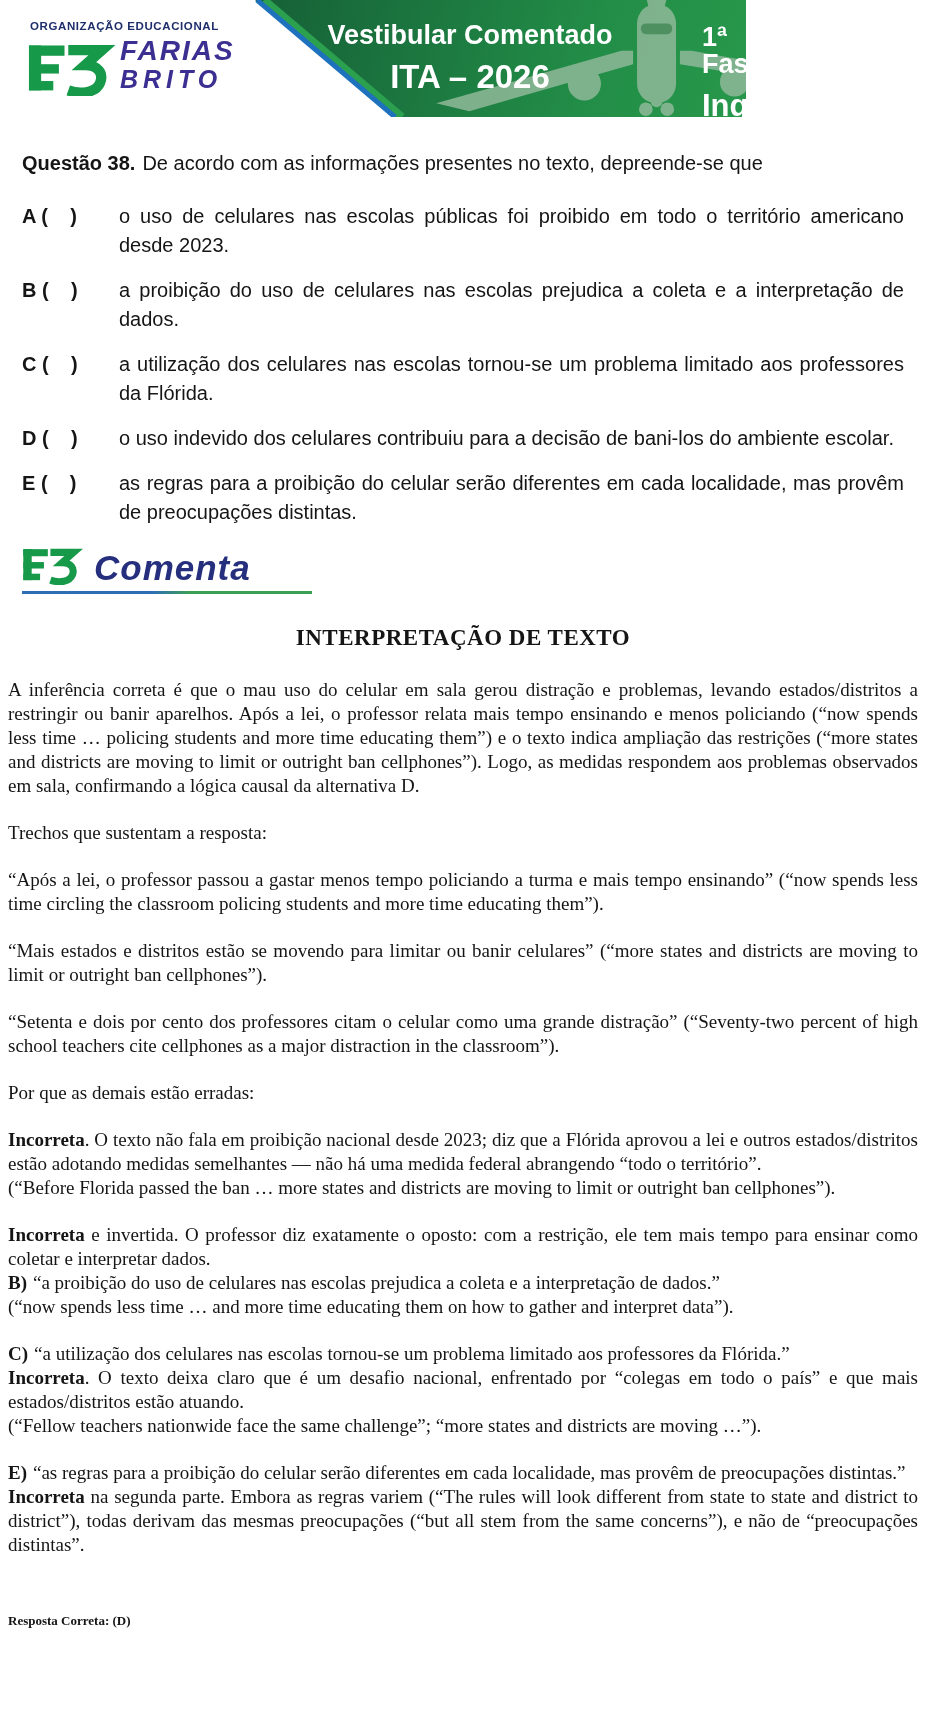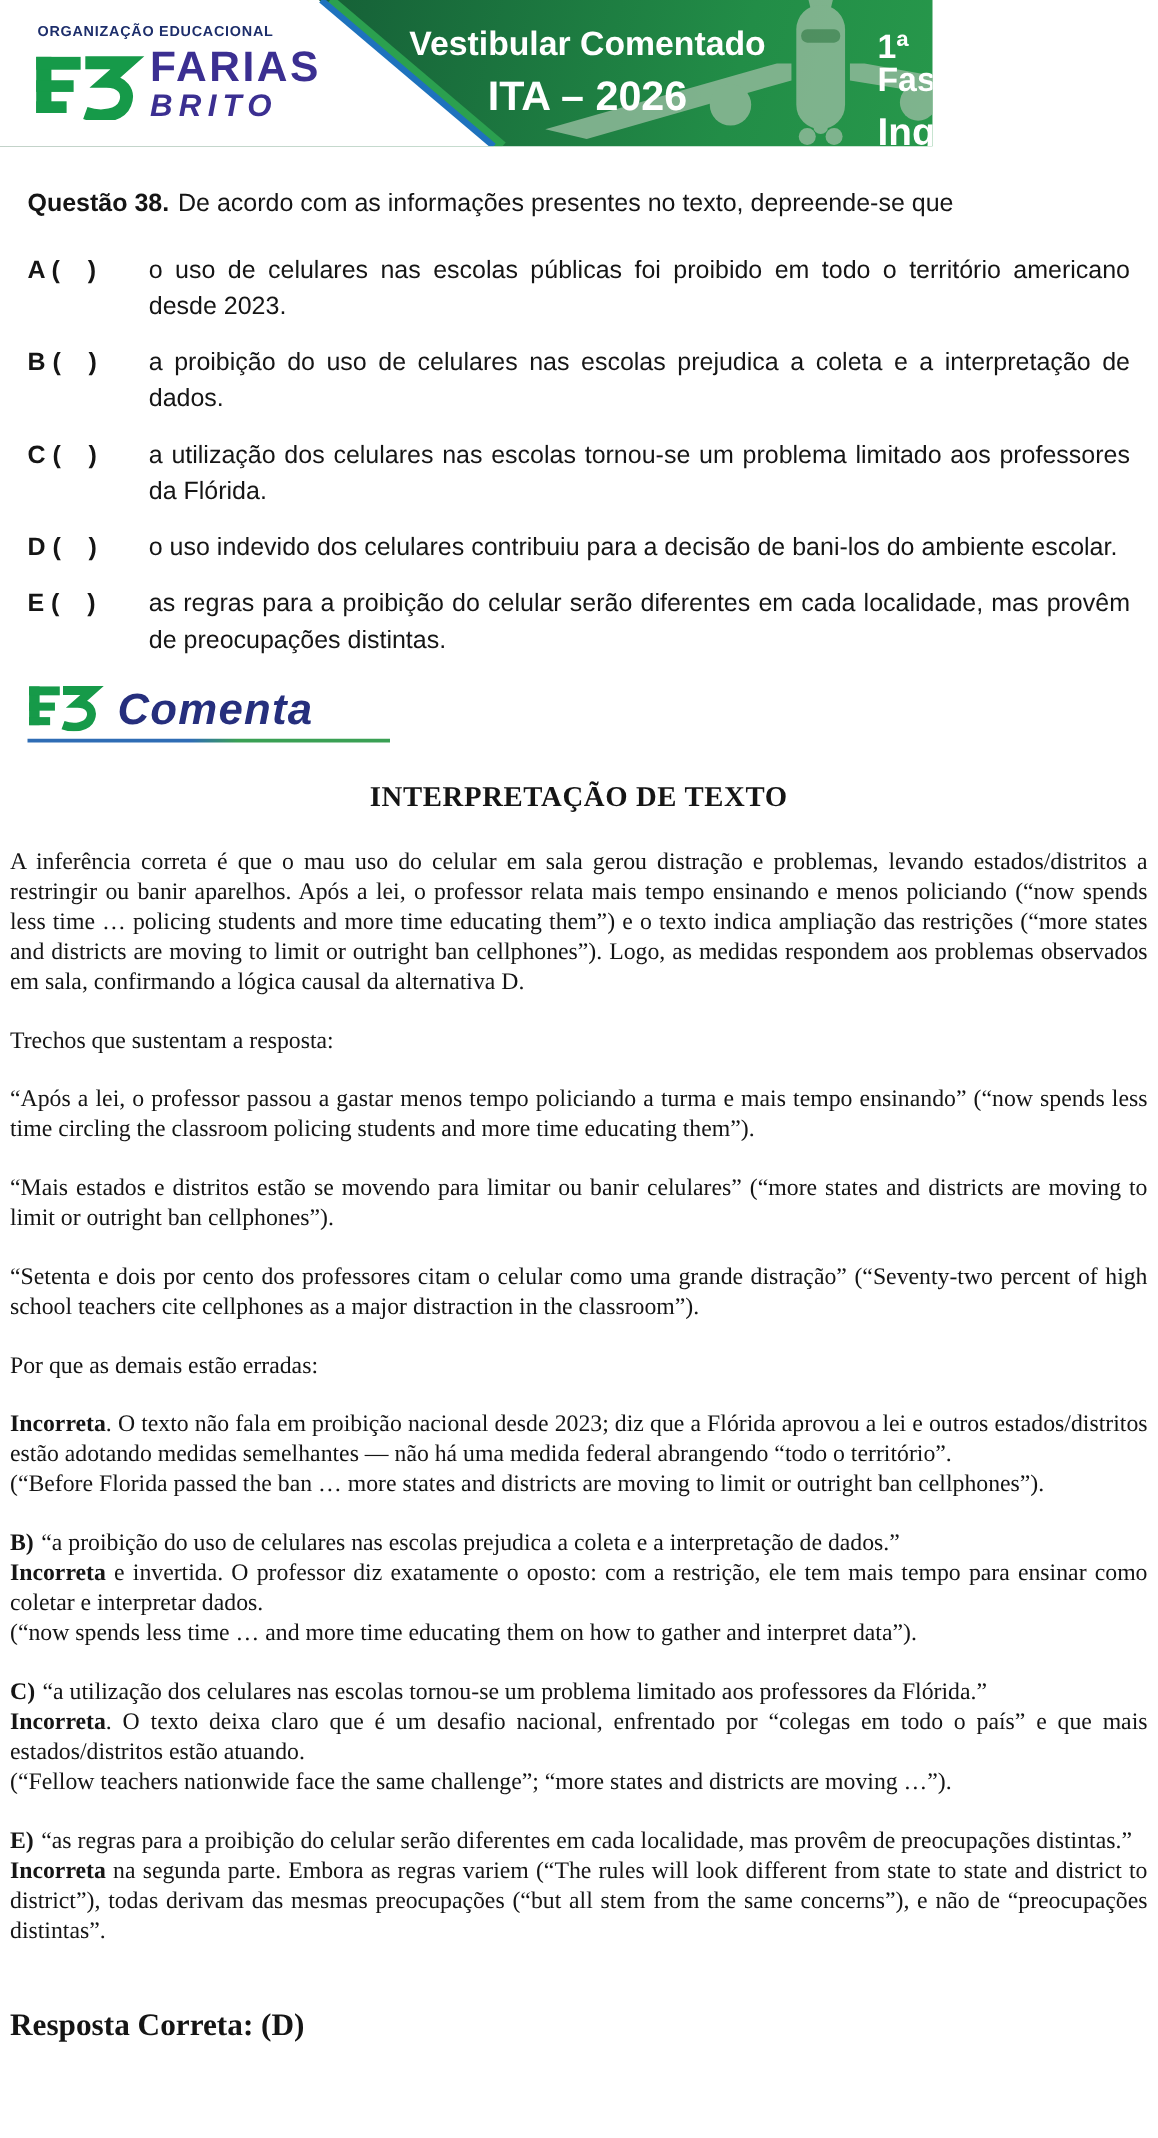--- a/index.html
+++ b/index.html
@@ -15,21 +15,21 @@
     background: linear-gradient(105deg, #0d4a26 0%, #176539 38%, #228d47 78%, #27984b 100%);
     overflow: hidden; }
   .banner .plane-svg { position: absolute; left: 430px; top: 0; width: 496px; height: 117px; opacity: .85; }
   .banner-stripes { position: absolute; inset: 0; width: 926px; height: 117px; }
   .banner-white { position: absolute; inset: 0; background: #ffffff;
     clip-path: polygon(0 0, 255px 0, 392px 117px, 0 117px); }
   .org-label { position: absolute; left: 30px; top: 20px; font-size: 11.5px; font-weight: bold;
     color: #1d2e6b; letter-spacing: .6px; }
   .fb-logo { position: absolute; left: 26px; top: 38px; }
   .brand-text { position: absolute; left: 120px; top: 37px; color: #3b2f91; font-weight: bold; line-height: 1; }
-  .brand-line1 { font-size: 34px; letter-spacing: 2px; }
+  .brand-line1 { font-size: 28px; letter-spacing: 2px; font-style: italic; }
   .brand-line2 { font-size: 25px; letter-spacing: 5px; font-style: italic; margin-top: 2px; }
   .banner-center { position: absolute; left: 320px; top: 22px; width: 300px; text-align: center;
     color: #ffffff; font-weight: bold; line-height: 1; }
   .banner-title1 { font-size: 27px; text-align: center; }
   .banner-title2 { font-size: 33px; margin-top: 11px; }
   .banner-right { position: absolute; left: 702px; top: 24px; color: #ffffff; font-weight: bold; line-height: 1; }
   .banner-phase { font-size: 27px; }
   .banner-subject { font-size: 31px; margin-top: 12px; }
 
   
@@ -51,21 +51,21 @@
   
   .serif-section { padding: 0 8px; font-family: "Liberation Serif", serif;
     font-size: 19px; line-height: 24px; text-align: justify; }
   .section-title { text-align: center; font-weight: bold; font-size: 23px;
     margin: 32px 0 28px 0; letter-spacing: .5px; }
   .serif-section p { margin: 0 0 23px 0; }
   .wrong-block { margin: 0 0 23px 0; }
   .wrong-block div { margin: 0; }
   .b { font-weight: bold; }
   .wrong-label { font-weight: bold; margin-right: 6px; }
-  .answer-line { margin-top: 52px; font-weight: bold; font-size: 25px; }
+  .answer-line { margin-top: 52px; font-weight: bold; font-size: 13px; }
 </style>
 </head>
 <body>
 
 <div class="banner">
 
   <svg class="plane-svg" viewBox="0 0 496 120" xmlns="http://www.w3.org/2000/svg">
     <g fill="#8fb999">
       <polygon points="0,106 190,52 202,52 202,66 34,114"></polygon>
       <polygon points="250,52 262,52 496,94 496,106 250,66"></polygon>
@@ -171,22 +171,22 @@
   <p>“Setenta e dois por cento dos professores citam o celular como uma grande distração” (“Seventy-two percent of high school teachers cite cellphones as a major distraction in the classroom”).</p>
 
   <p>Por que as demais estão erradas:</p>
 
   <div class="wrong-block">
     <div><span class="b">Incorreta</span><span>. O texto não fala em proibição nacional desde 2023; diz que a Flórida aprovou a lei e outros estados/distritos estão adotando medidas semelhantes — não há uma medida federal abrangendo “todo o território”.</span></div>
     <div>(“Before Florida passed the ban … more states and districts are moving to limit or outright ban cellphones”).</div>
   </div>
 
   <div class="wrong-block">
+    <div><span class="b">Incorreta</span><span> e invertida. O professor diz exatamente o oposto: com a restrição, ele tem mais tempo para ensinar como coletar e interpretar dados.</span></div>
     <div><span class="wrong-label">B)</span><span>“a proibição do uso de celulares nas escolas prejudica a coleta e a interpretação de dados.”</span></div>
-    <div><span class="b">Incorreta</span><span> e invertida. O professor diz exatamente o oposto: com a restrição, ele tem mais tempo para ensinar como coletar e interpretar dados.</span></div>
     <div>(“now spends less time … and more time educating them on how to gather and interpret data”).</div>
   </div>
 
   <div class="wrong-block">
     <div><span class="wrong-label">C)</span><span>“a utilização dos celulares nas escolas tornou-se um problema limitado aos professores da Flórida.”</span></div>
     <div><span class="b">Incorreta</span><span>. O texto deixa claro que é um desafio nacional, enfrentado por “colegas em todo o país” e que mais estados/distritos estão atuando.</span></div>
     <div>(“Fellow teachers nationwide face the same challenge”; “more states and districts are moving …”).</div>
   </div>
 
   <div class="wrong-block">

